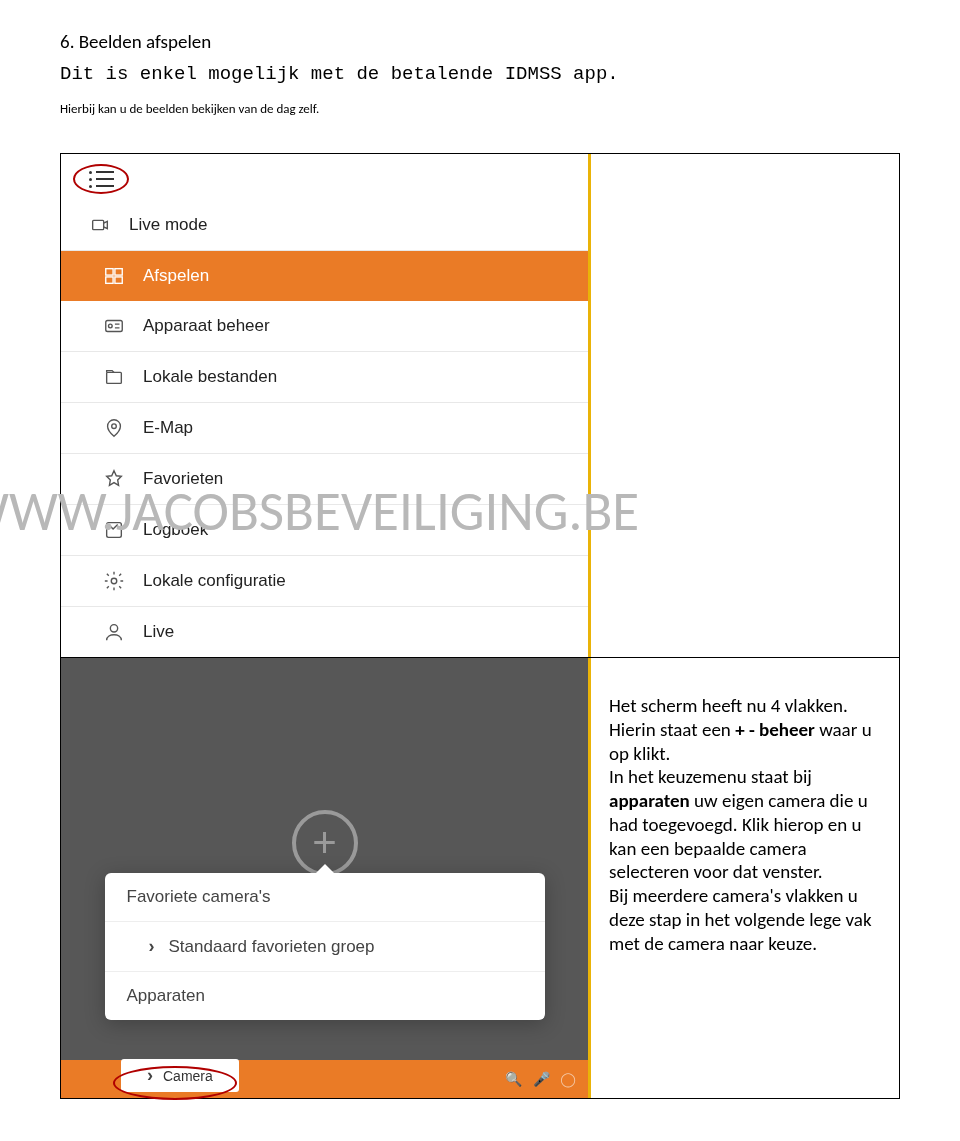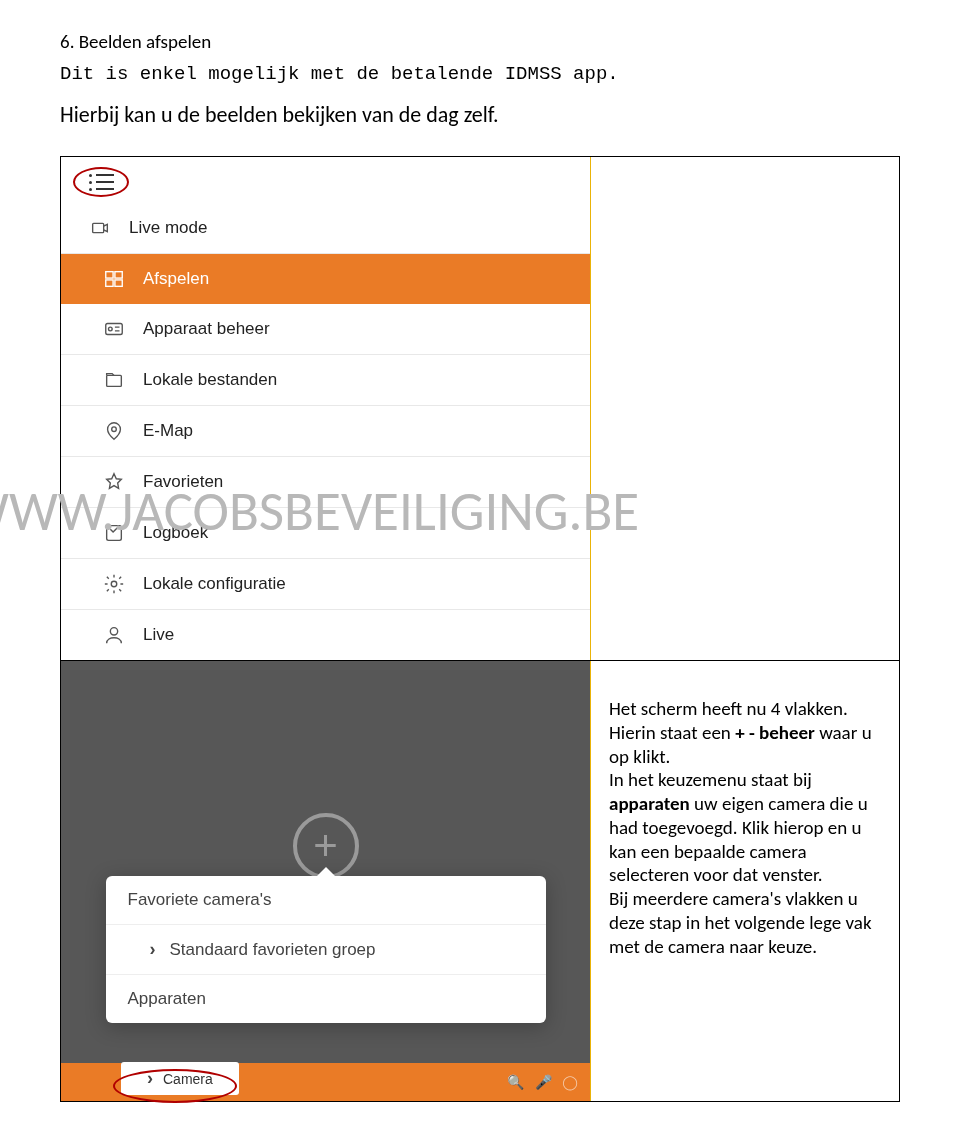--- a/index.html
+++ b/index.html
@@ -6,25 +6,25 @@
   body {
     font-family: Calibri, Arial, sans-serif;
     width: 960px;
     background: #fff;
     color: #000;
     padding: 30px 60px;
     position: relative;
   }
   .heading { font-size: 19px; margin-bottom: 10px; }
   .intro { font-size: 19px; margin-bottom: 16px; font-family: Liberation Mono, monospace; }
-  .intro2 { font-size: 22px; margin-bottom: 28px; }
+  .intro2 { font-size: 13px; margin-bottom: 37px; }
   .table-wrap { border: 1px solid #000; }
   .row { display: flex; border-bottom: 1px solid #000; }
   .row:last-child { border-bottom: none; }
-  .cell-left { width: 530px; border-right: 1px solid #eab308; position: relative; }
+  .cell-left { width: 530px; border-right: 3px solid #eab308; position: relative; }
   .cell-right { flex: 1; padding: 36px 18px 18px 18px; font-size: 19px; line-height: 1.25; }
 
   
   .menu-box { background: #fff; font-family: Arial, sans-serif; }
   .menu-top {
     padding: 10px 14px 6px 14px;
   }
   .hamburger-circle {
     width: 56px; height: 30px;
     border: 2px solid #b00000; border-radius: 50%;

